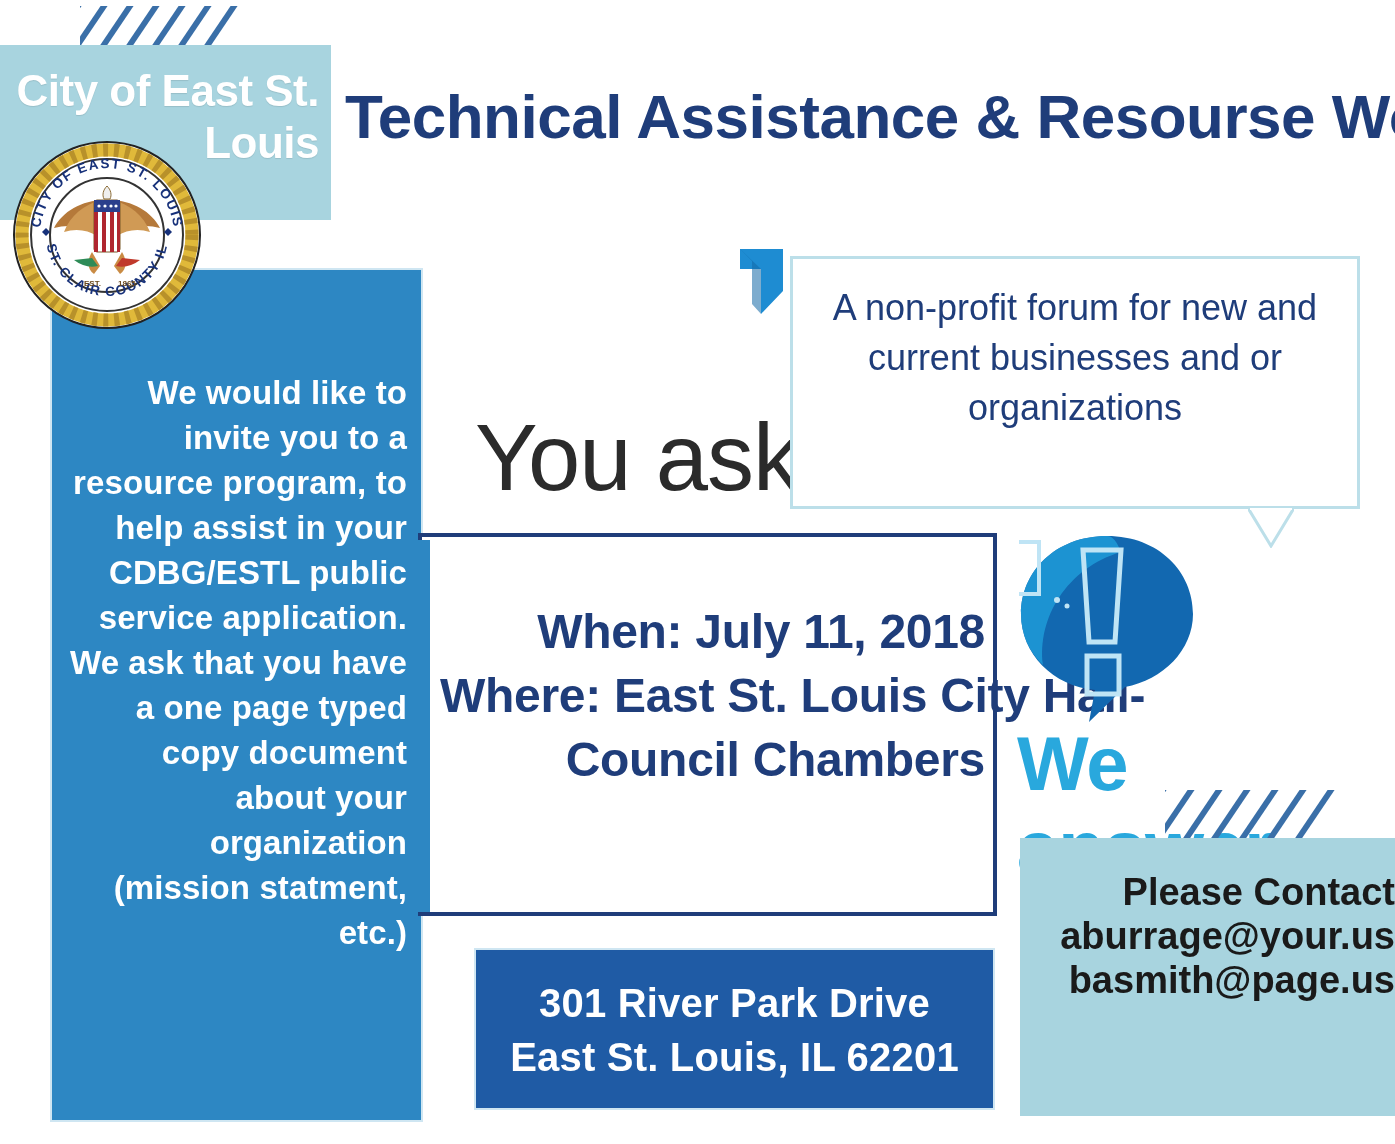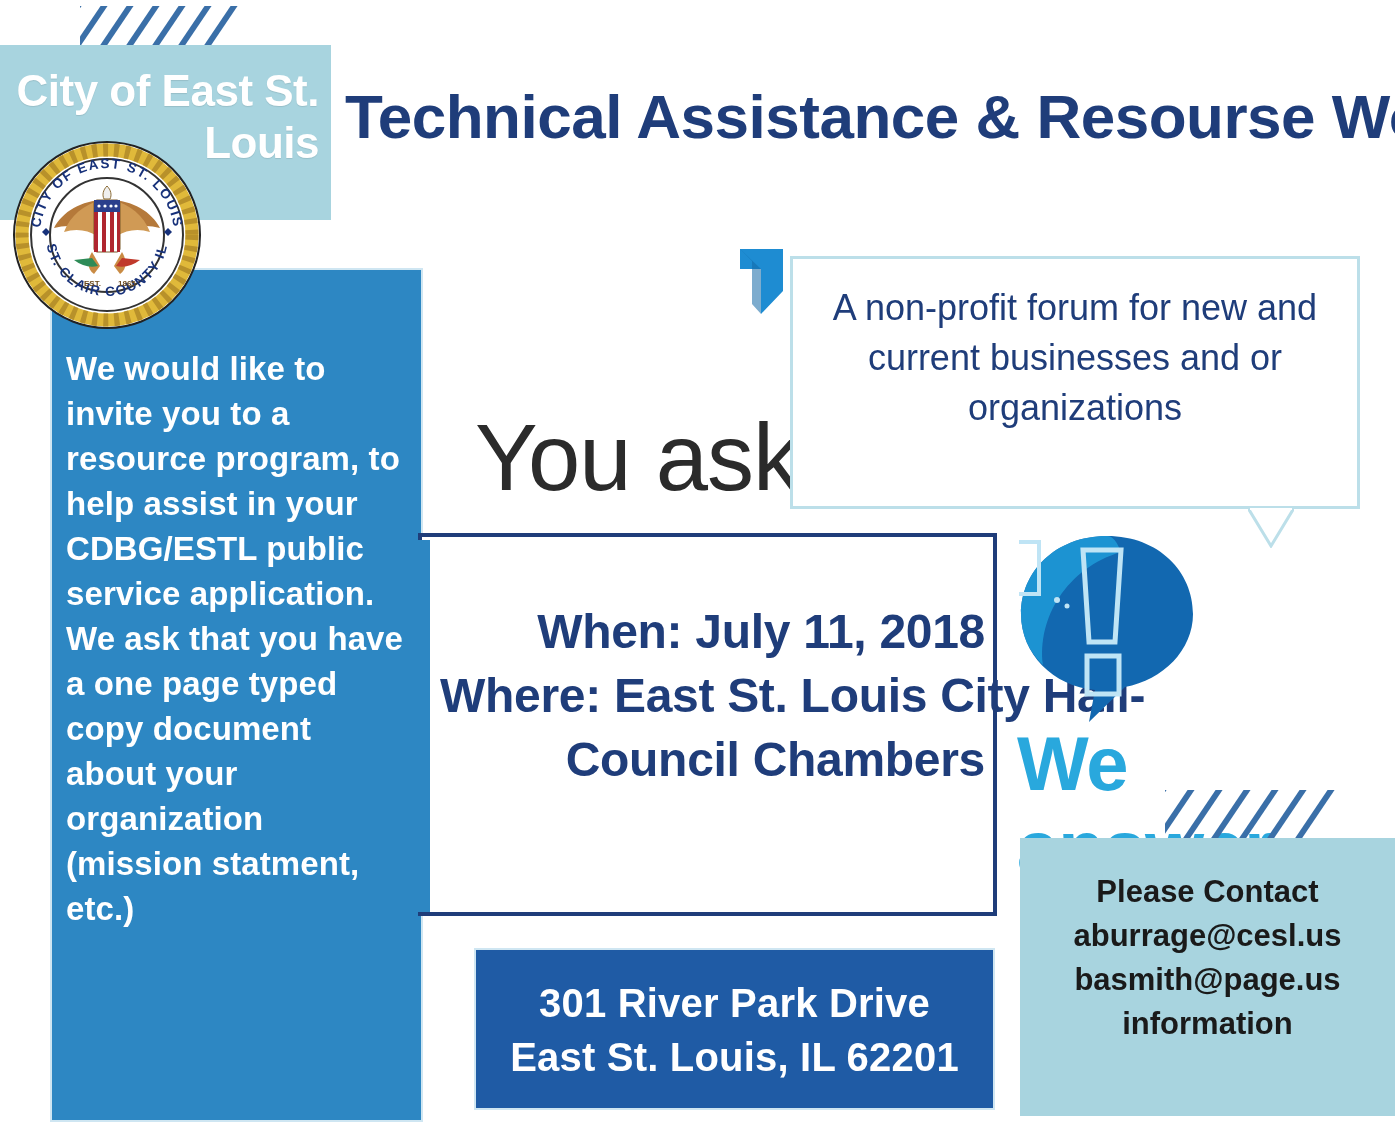--- a/index.html
+++ b/index.html
@@ -68,22 +68,22 @@
   
   #invite-panel{
     position:absolute;left:50px;top:268px;width:373px;height:854px;
     background:#2d87c3;
     border:2px solid #cfe6f2;
     box-sizing:border-box;
     color:#ffffff;
     font-size:33px;
     line-height:45px;
     font-weight:700;
-    text-align:left;
-    padding:76px 14px 0 14px;
+    text-align:right;
+    padding:100px 14px 0 14px;
     box-sizing:border-box;
     letter-spacing:.1px;
   }
 
   
   #you-ask{
     position:absolute;left:475px;top:408px;
     color:#2b2b2b;
     font-family:"Liberation Sans Narrow","Liberation Sans",sans-serif;
     font-weight:400;
@@ -151,24 +151,24 @@
     line-height:84px;
     letter-spacing:-1px;
     text-shadow:0 2px 1px rgba(255,255,255,.55);
   }
 
   
   #contact-box{
     position:absolute;left:1020px;top:838px;width:375px;height:278px;
     background:#a8d4df;
     color:#1a1a1a;
-    font-size:31px;
+    font-size:38px;
     line-height:44px;
     font-weight:700;
-    text-align:center;
+    text-align:right;
     padding-top:32px;
     box-sizing:border-box;
   }
 
   
   #address-box{
     position:absolute;left:474px;top:948px;width:521px;height:162px;
     background:#1f5ba5;
     border:2px solid #cfe6f2;
     box-sizing:border-box;
@@ -300,23 +300,22 @@
       <span style="left:32px;"></span>
       <span style="left:60px;"></span>
     <span style="left:88px;"></span>
       <span style="left:116px;"></span>
       <span style="left:144px;"></span>
     <span style="left:172px;"></span>
   </div>
 
   <div id="contact-box">
     <div>Please Contact</div>
-    <div>aburrage@cesl.us</div>
+    <div>aburrage@your.us</div>
     <div>basmith@page.us</div>
-    <div>information</div>
   </div>
 
   <div id="address-box">
     <div>301 River Park Drive</div>
     <div>East St. Louis, IL 62201</div>
   </div>
 
 </div>
 
 </body></html>

